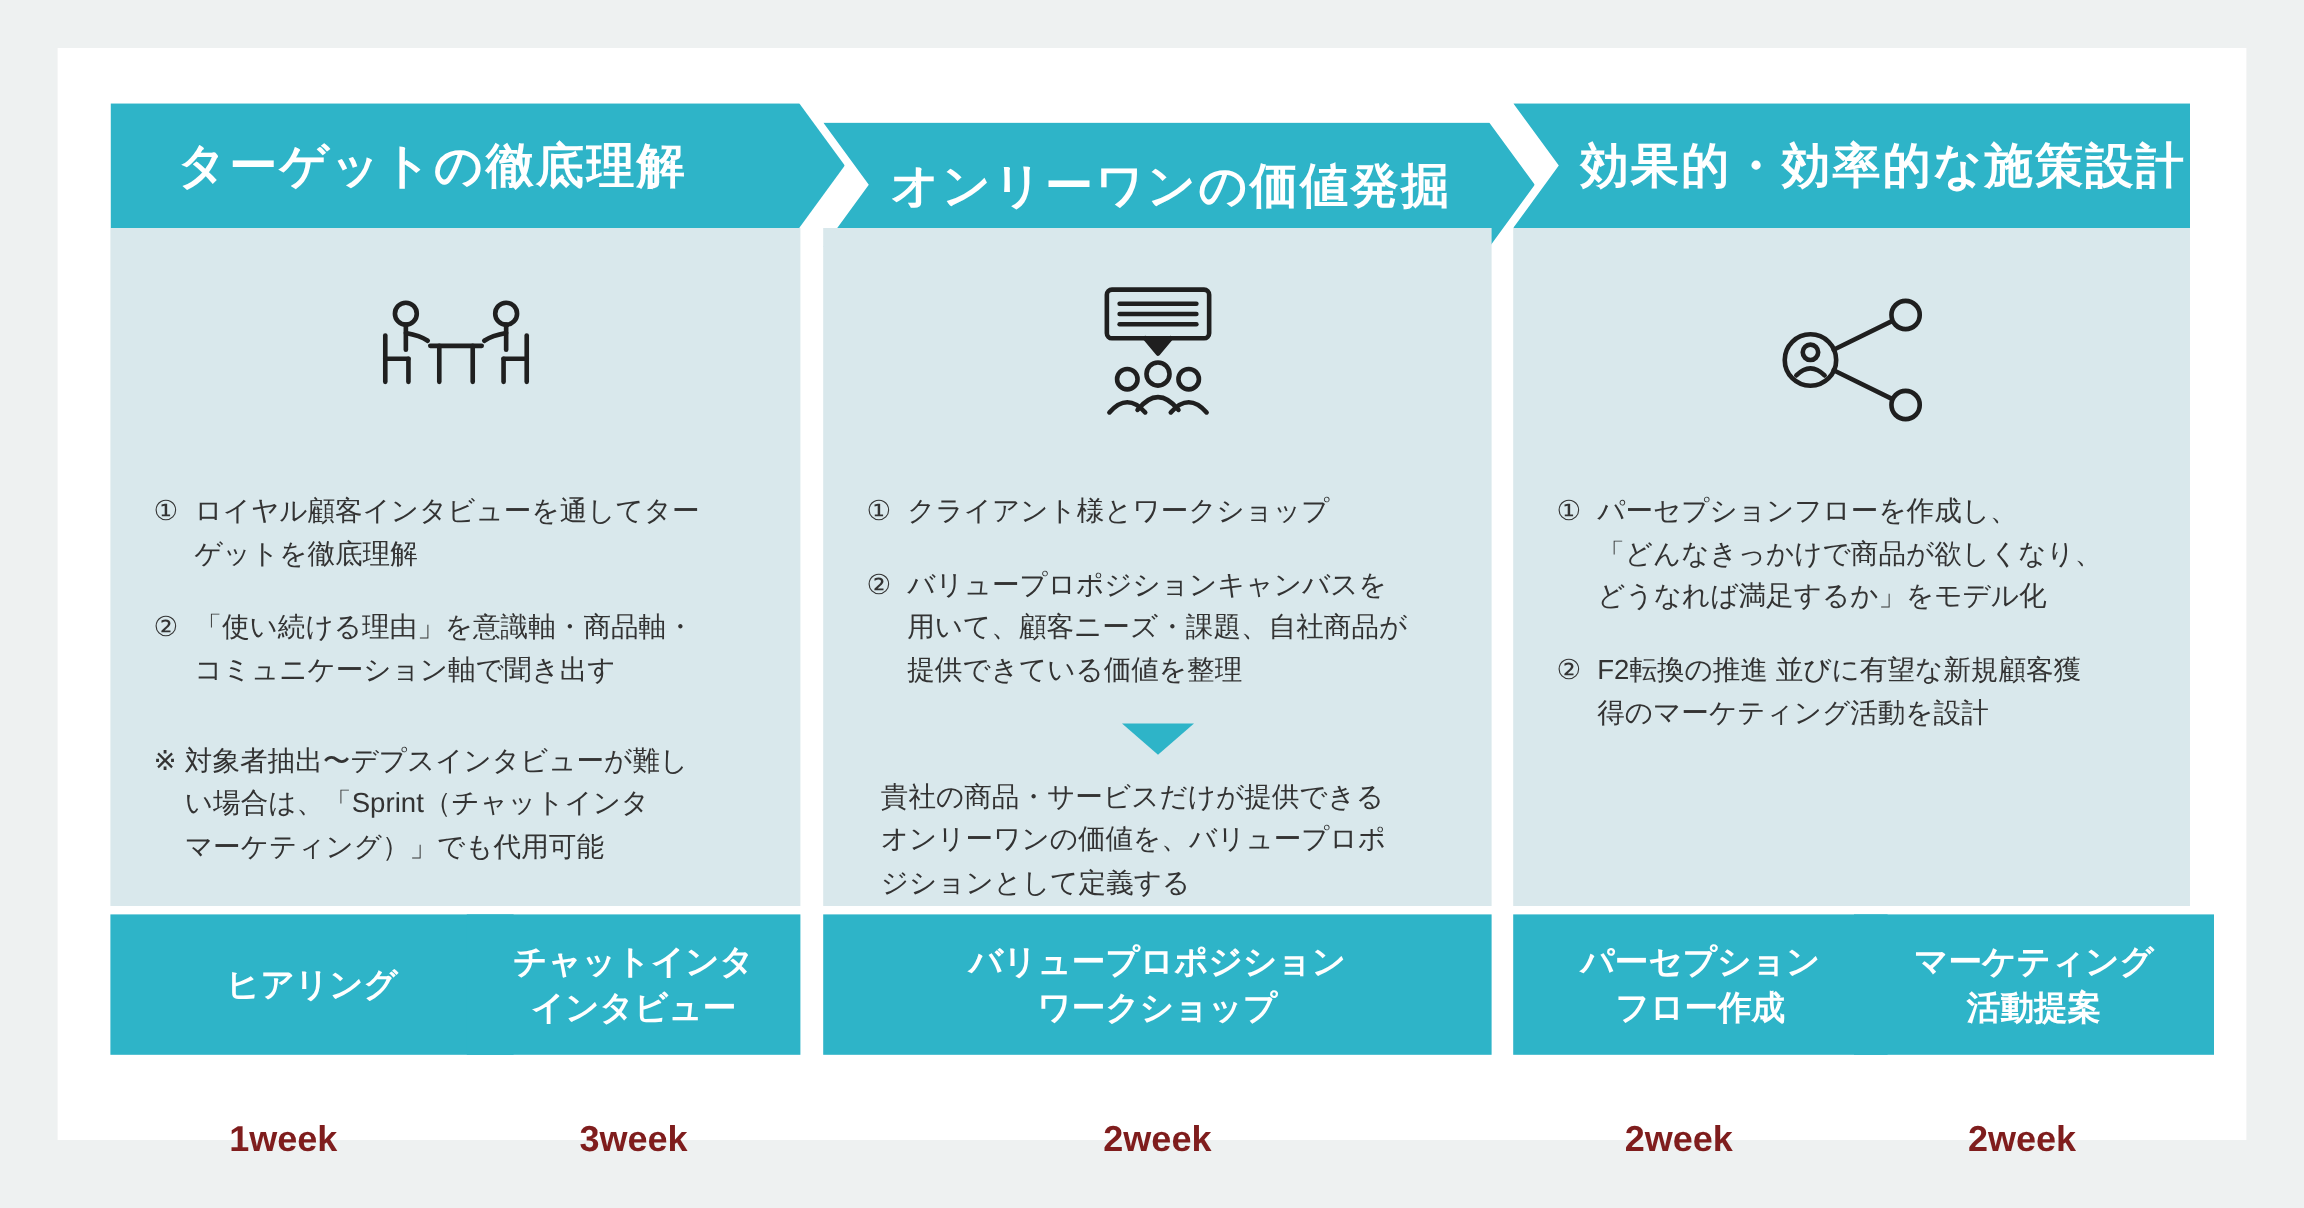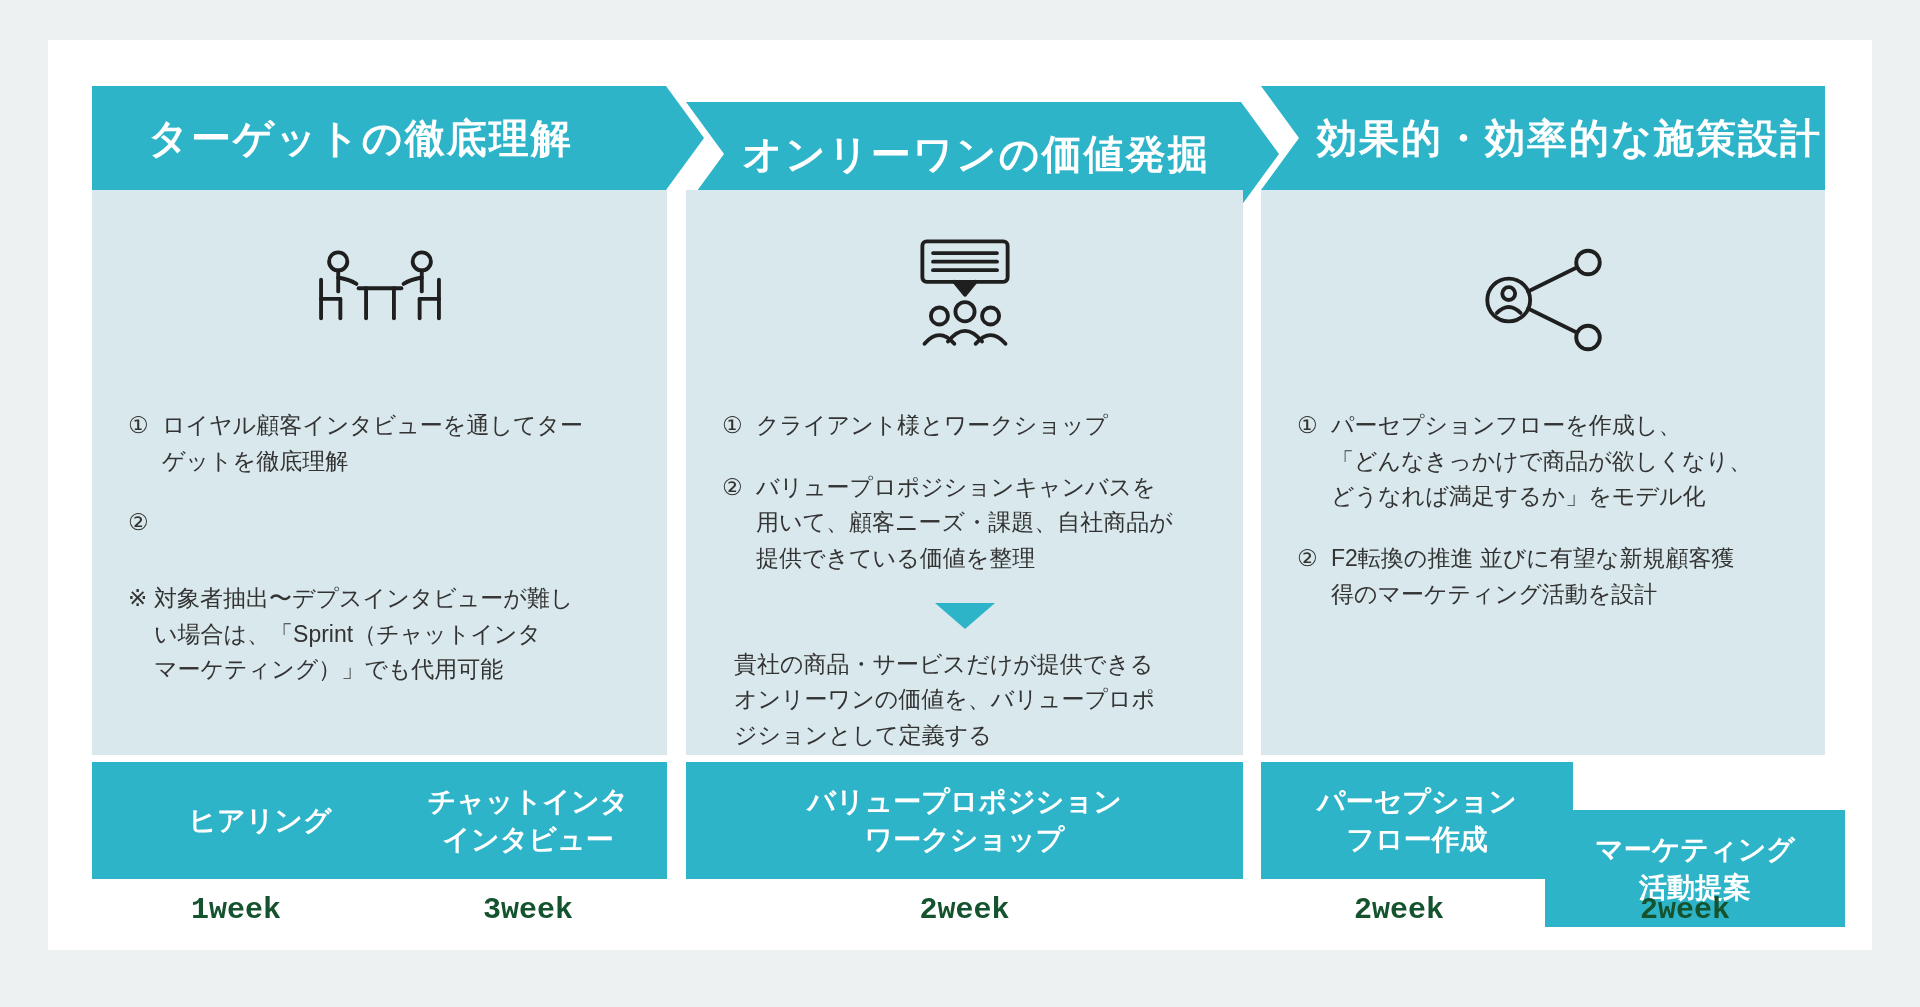--- a/index.html
+++ b/index.html
@@ -61,25 +61,25 @@
   .deliverable{
     position:absolute;top:722px;height:117px;
     background:#2eb4c8;color:#fff;font-weight:bold;font-size:28px;line-height:1.35;
     display:flex;align-items:center;justify-content:center;text-align:center;
     white-space:pre-line;
   }
   .d1a{left:44px;width:336px;}
   .d1b{left:341px;width:278px;}
   .d2{left:638px;width:557px;}
   .d3a{left:1213px;width:312px;}
-  .d3b{left:1497px;width:300px;margin-top:48px;}
+  .d3b{left:1497px;width:300px;}
   .week{
-    position:absolute;top:845px;height:50px;
+    position:absolute;top:885px;height:50px;
     display:flex;align-items:center;justify-content:center;
-    color:#14532d;font-weight:bold;font-size:30px;font-family:Liberation Mono, monospace;
+    color:#7f1d1d;font-weight:bold;font-size:30px;
   }
   .w1a{left:44px;width:288px;}
   .w1b{left:341px;width:278px;text-align:center;}
   .w2{left:638px;width:557px;}
   .w3a{left:1213px;width:276px;}
   .w3b{left:1497px;width:280px;}
 </style>
 </head>
 <body>
 
@@ -117,20 +117,22 @@
         </svg>
       </div>
       <div class="items">
         <div class="item">
           <span class="marker">①</span>
           <span class="text">ロイヤル顧客インタビューを通してター
 ゲットを徹底理解</span>
         </div>
         <div class="item">
           <span class="marker">②</span>
+          <span class="text">「使い続ける理由」を意識軸・商品軸・
+コミュニケーション軸で聞き出す</span>
         </div>
         <div class="item note">
           <span class="marker">※</span>
           <span class="text">対象者抽出〜デプスインタビューが難し
 い場合は、「Sprint（チャットインタ
 マーケティング）」でも代用可能</span>
         </div>
       </div>
     </div>
 

